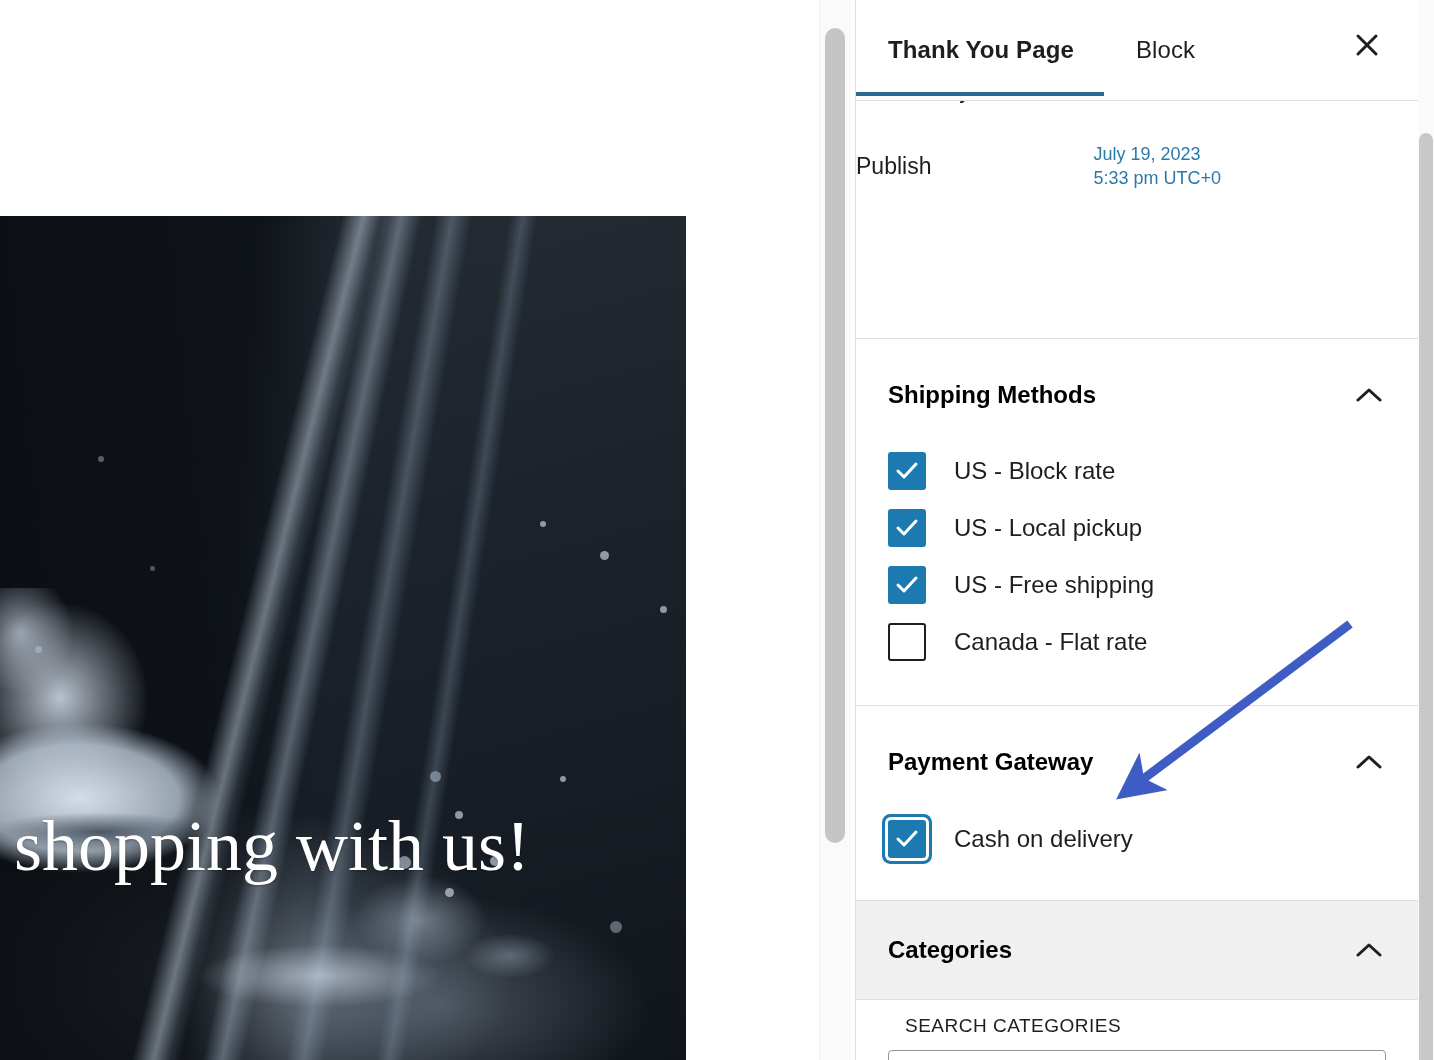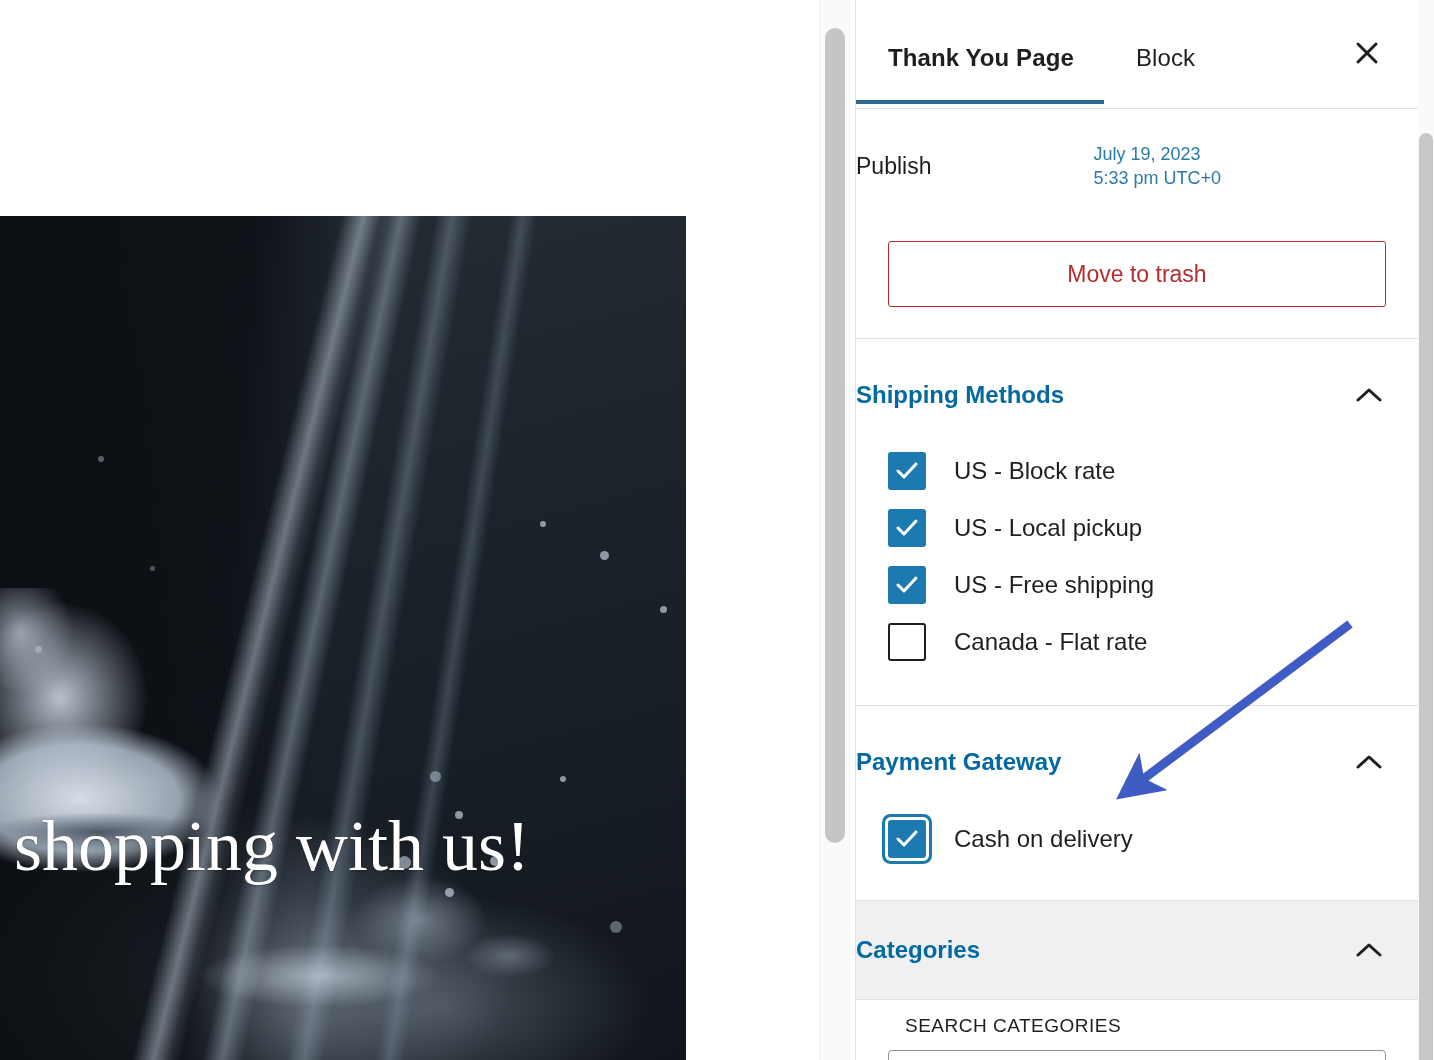--- a/index.html
+++ b/index.html
@@ -136,21 +136,20 @@
 
   .sidebar-header {
     position: absolute;
     left: 0; top: 0;
     width: 563px; height: 101px;
     background: #ffffff;
     border-bottom: 1px solid #e0e0e0;
     display: flex;
     align-items: center;
     z-index: 20;
-    margin-top: 8px;
   }
 
   .tab {
     font-size: 24px;
     font-weight: 600;
     color: #1e1e1e;
     letter-spacing: 0.1px;
     cursor: pointer;
     height: 91px;
     display: flex;
@@ -247,23 +246,24 @@
   .panel-head {
     position: absolute;
     left: 0;
     width: 563px;
     height: 80px;
     display: flex;
     align-items: center;
     cursor: pointer;
   }
   .panel-head .p-title {
+    margin-left: 32px;
     font-size: 24px;
     font-weight: 600;
-    color: #0369a1;
+    color: #000000;
   }
   .panel-head .chevron {
     position: absolute;
     right: 34px;
     width: 32px; height: 32px;
     display: flex; align-items: center; justify-content: center;
   }
 
   .check-row {
     position: absolute;
@@ -395,21 +395,20 @@
       </div>
 
       <div class="row-publish">
         <span class="r-label">Publish</span>
         <span class="r-value">
           <span>July 19, 2023</span><br>
           <span>5:33 pm UTC+0</span>
         </span>
       </div>
 
-      <button class="trash-btn">Move to trash</button>
 
       <div class="divider" style="top:338px;"></div>
 
       <div class="panel-head" style="top:355px;">
         <span class="p-title">Shipping Methods</span>
         <span class="chevron">
           <svg width="26" height="16" viewBox="0 0 26 16">
               <path d="M2 13 L13 3 L24 13" fill="none" stroke="#1e1e1e" stroke-width="3" stroke-linecap="round" stroke-linejoin="round"></path>
             </svg>
         </span>

